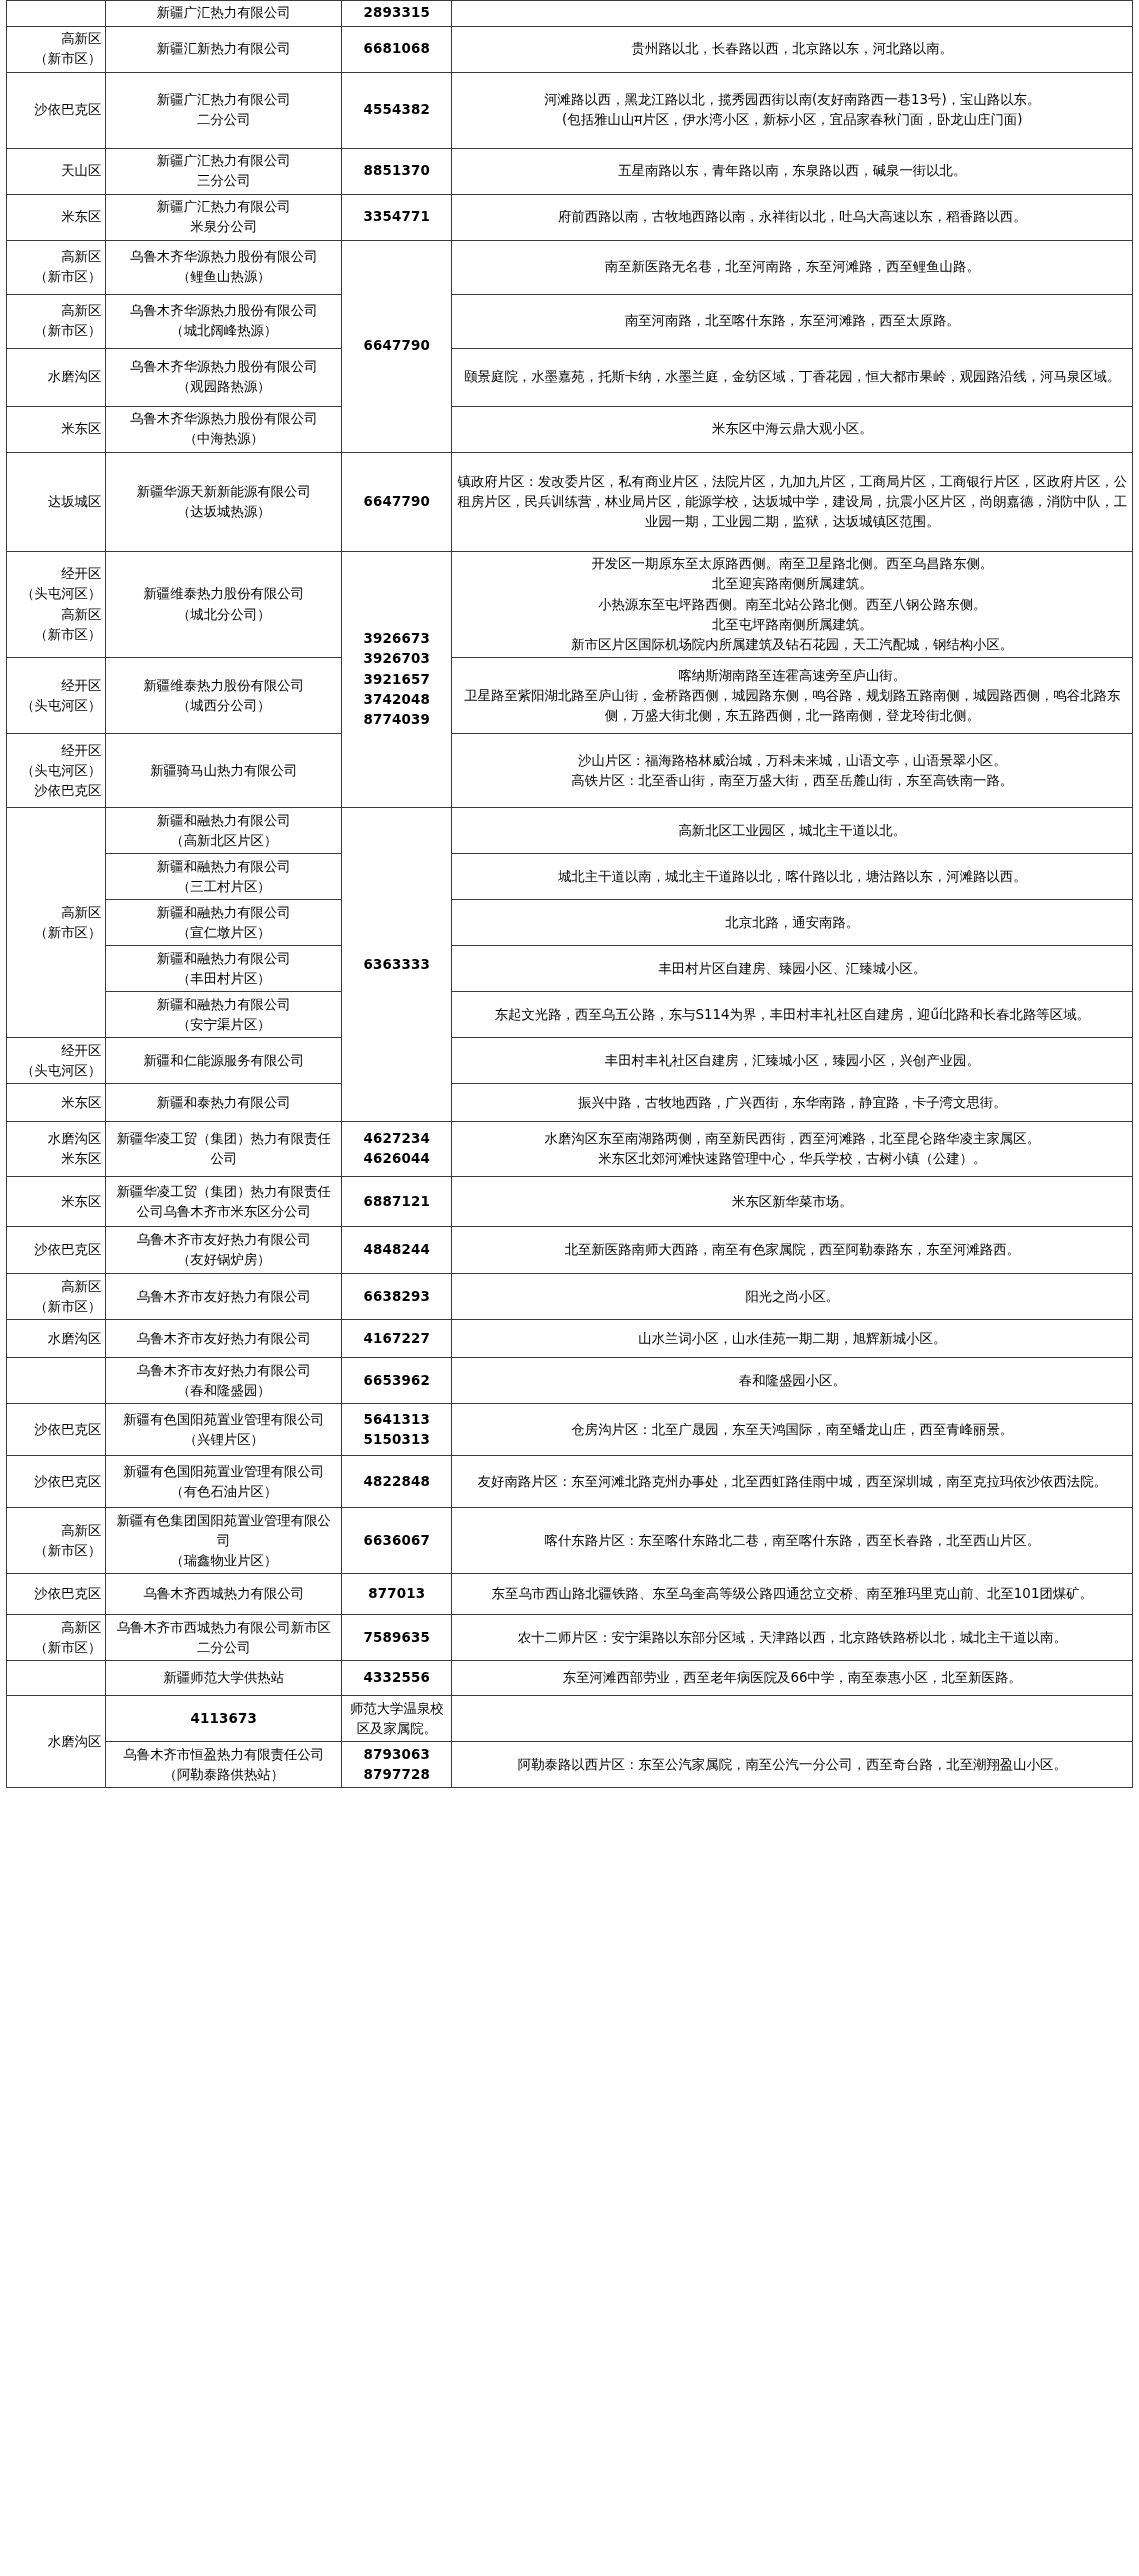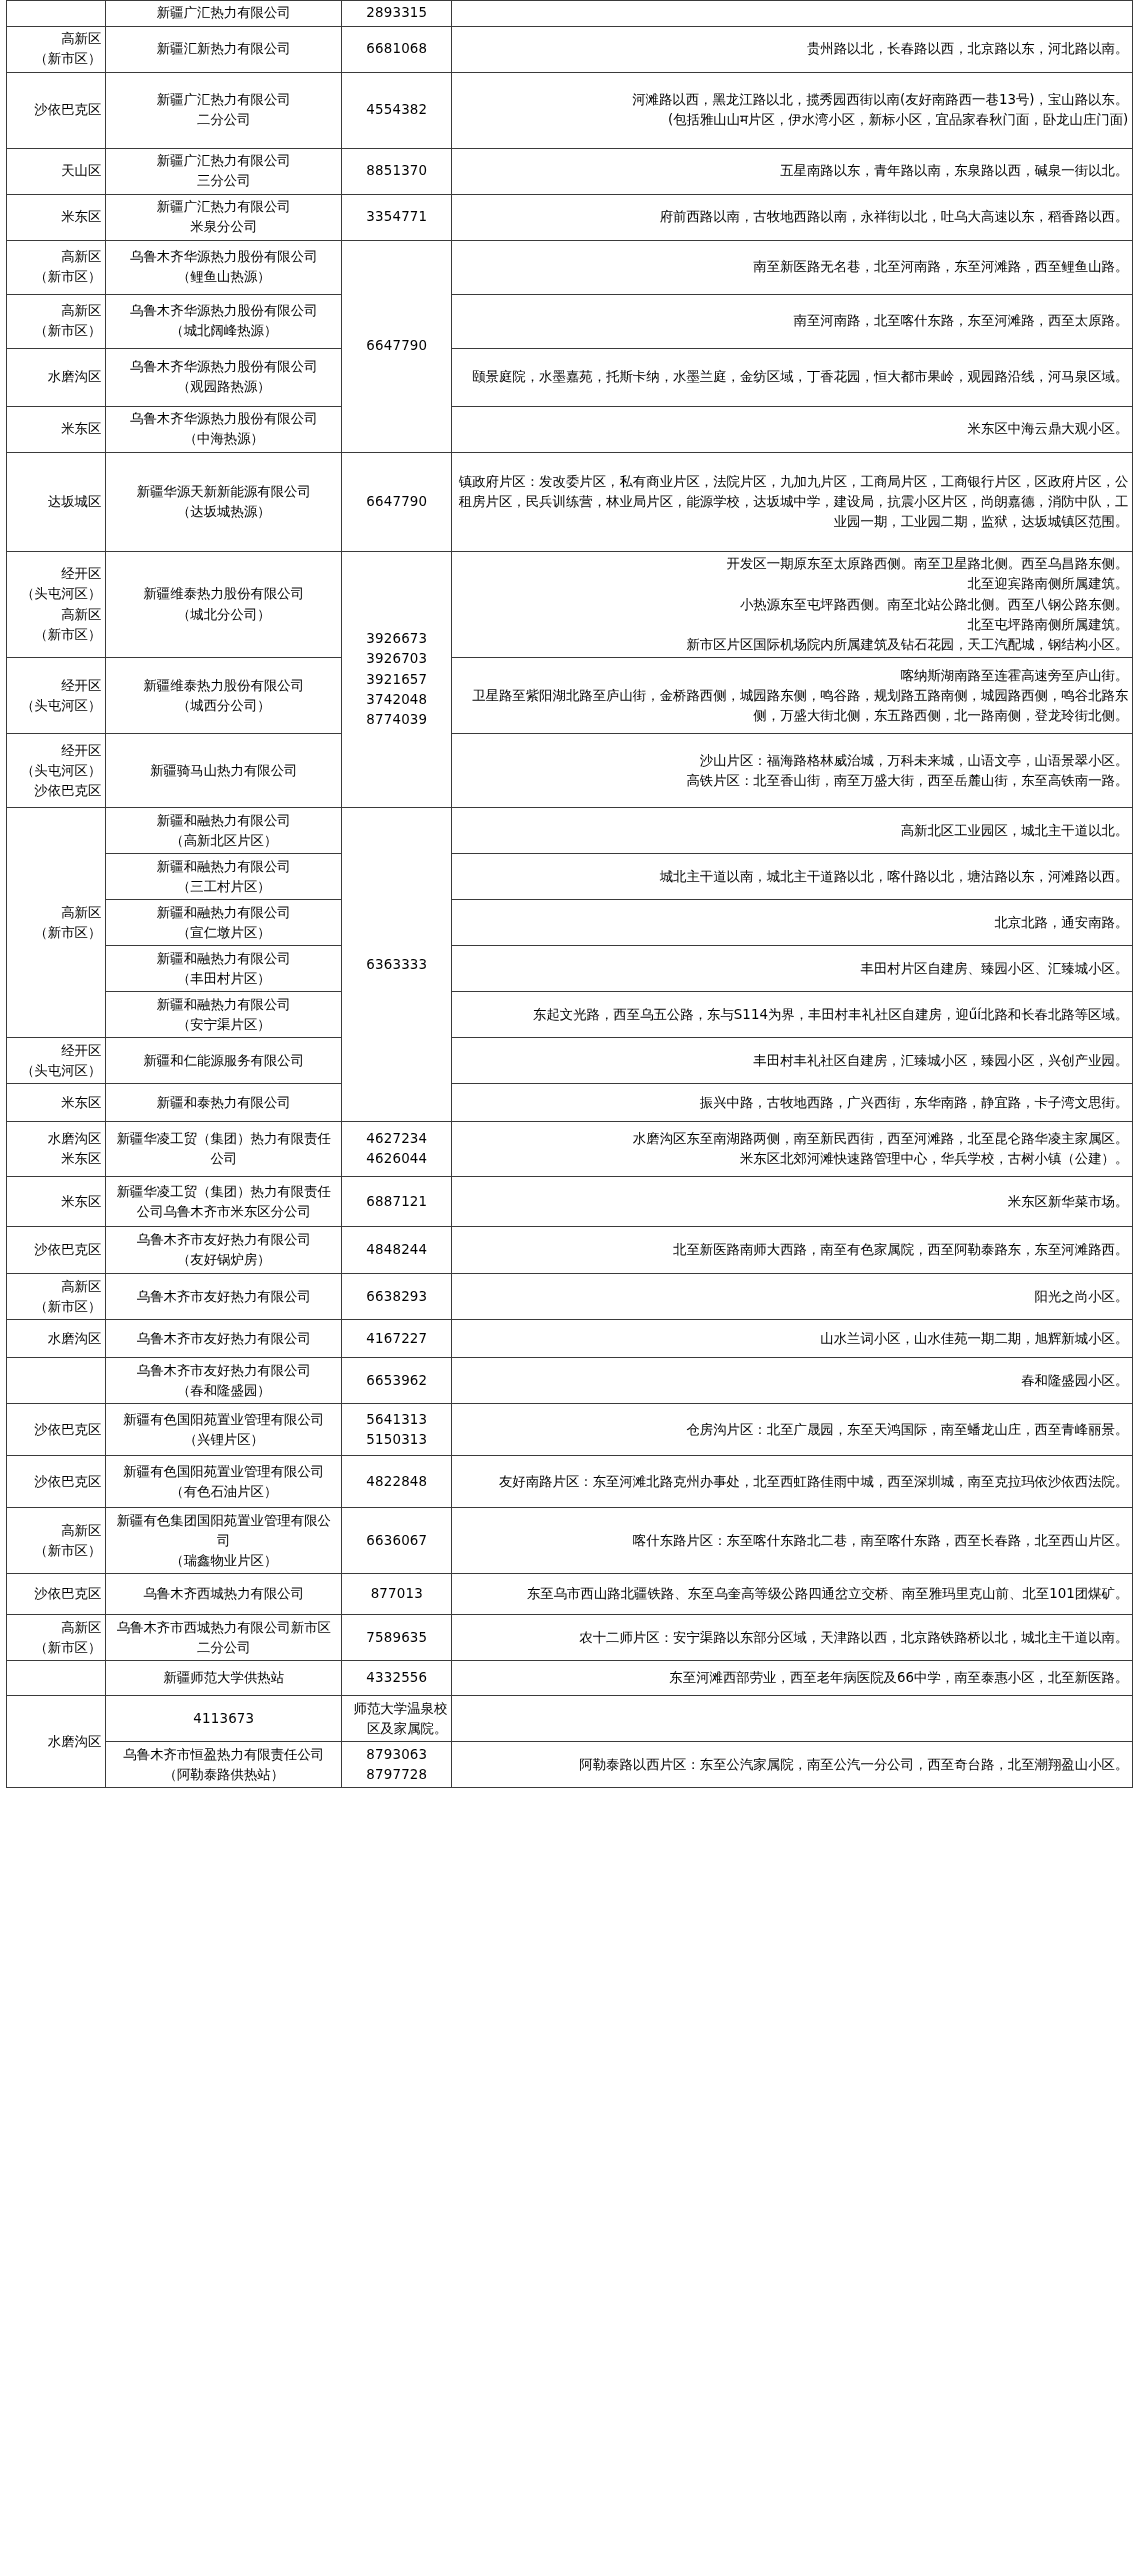--- a/index.html
+++ b/index.html
@@ -37,23 +37,24 @@
   td.c-company {
     width: 236px;
     text-align: center;
     white-space: pre-line;
   }
   td.c-phone {
     width: 110px;
     text-align: center;
     white-space: pre-line;
     letter-spacing: 0.2px;
+    font-weight: bold;
   }
   td.c-area {
-    text-align: right;
+    text-align: center;
     white-space: pre-line;
     padding-left: 6.3px;
   }
 </style>
 </head>
 <body>
 
 <div id="sheet">
   <table class="heat-table">
     <colgroup>

